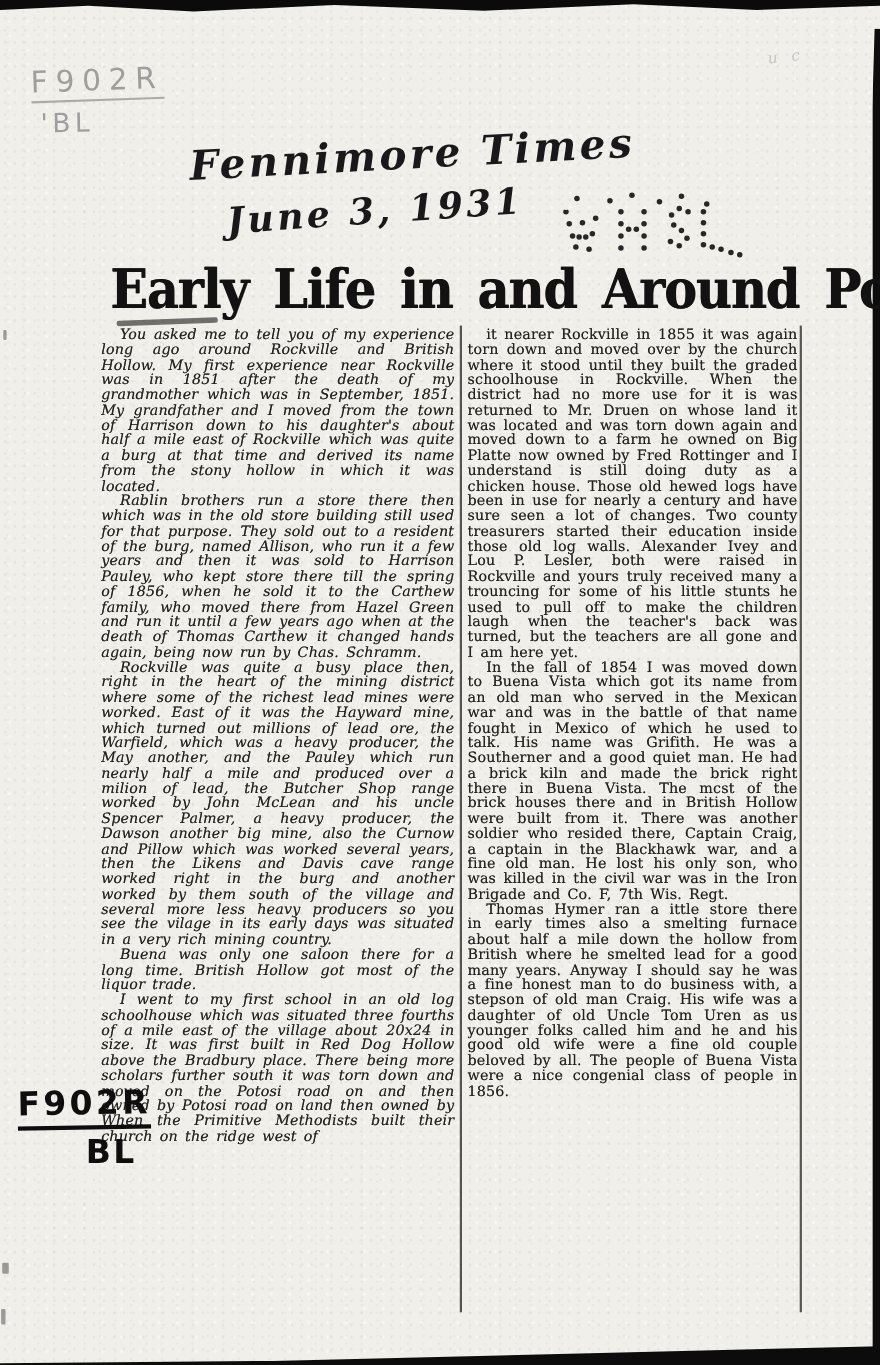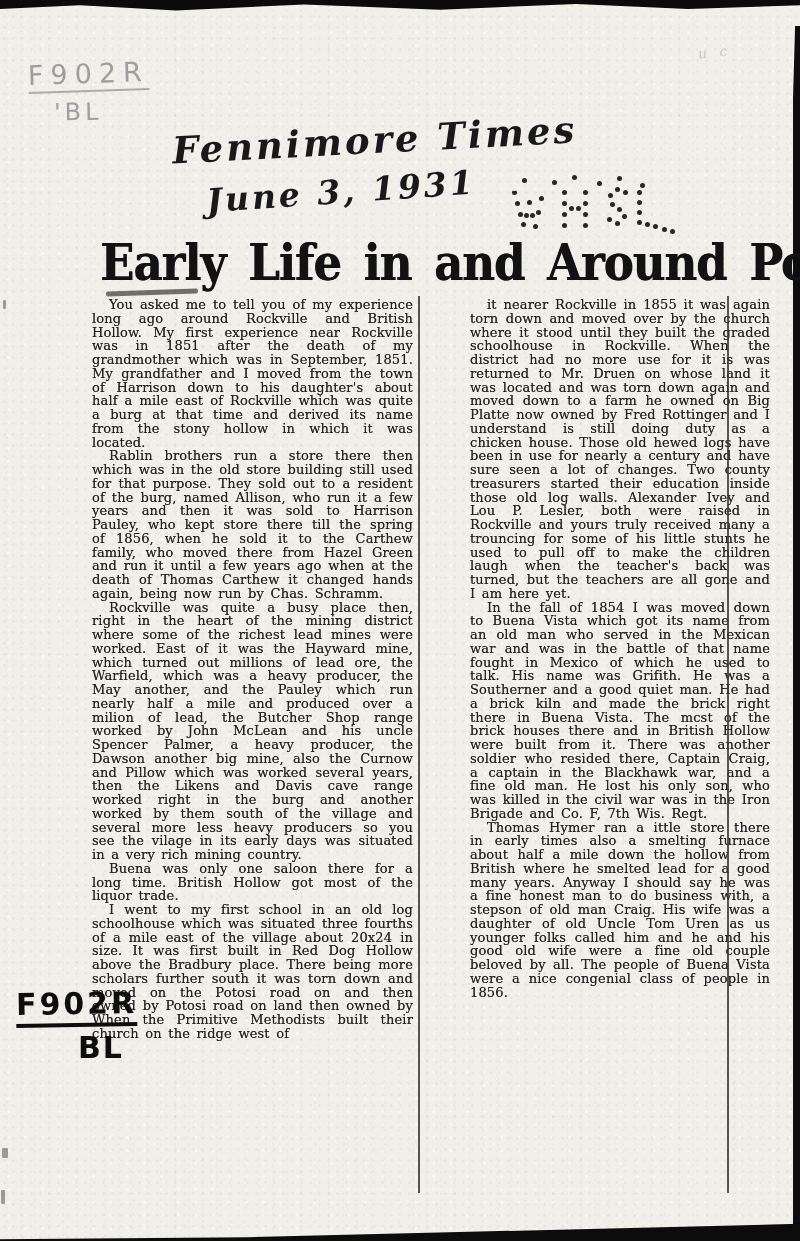--- a/index.html
+++ b/index.html
@@ -17,21 +17,21 @@
   .right-edge{position:absolute; left:793px; top:26px; width:7px; height:1215px; background:#0d0d0d;
         clip-path:polygon(30% 0,100% 0,100% 100%,0 100%,0 6%);}
   .bottom-edge{position:absolute; left:0; top:1220px; width:800px; height:21px;
         background:#0c0c0c; clip-path:polygon(31% 82%,100% 18%,100% 100%,0 100%,0 92%);}
   .speck{position:absolute; background:#555; opacity:.55; border-radius:1px;}
 
   
   .pencil{color:#9e9e9e; font-family:"DejaVu Sans", sans-serif;}
   #pencil-code{position:absolute; left:28px; top:58px; font-size:27px; letter-spacing:7px;
         transform:rotate(-2deg); border-bottom:2px solid #ababab; padding-bottom:1px;}
-  #pencil-sub{position:absolute; left:54px; top:98px; font-size:24px; letter-spacing:4px; transform:rotate(-1deg);}
+  #pencil-sub{position:absolute; left:37px; top:98px; font-size:24px; letter-spacing:4px; transform:rotate(-1deg);}
 
   
   .script{font-family:"DejaVu Serif", serif; font-style:italic; color:#19191b;}
   #hand-source{position:absolute; left:172px; top:118px; font-size:37px; letter-spacing:3px; transform:rotate(-3deg); font-weight:bold;}
   #hand-date{position:absolute; left:206px; top:172px; font-size:33px; letter-spacing:3px; transform:rotate(-4deg); font-weight:bold;}
   #scribble{position:absolute; left:698px; top:44px; font-size:14px; color:#c6c6c6;
         font-family:"DejaVu Serif", serif; font-style:italic; transform:rotate(-6deg); letter-spacing:4px;}
 
   
   #stamp{position:absolute; left:512px; top:186px; width:5px; height:5px; border-radius:50%;
@@ -52,22 +52,22 @@
         white-space:nowrap; letter-spacing:-1px; word-spacing:8px;
         transform:scaleY(1.1); transform-origin:top left;
         text-shadow:0.6px 0 0 #1a1a1a;}
   #headline-smudge{position:absolute; left:106px; top:290px; width:92px; height:5px;
         background:rgba(25,25,25,.6); border-radius:2px; transform:rotate(-2deg);}
 
   
   .col{position:absolute; top:298px; color:#222; font-size:13px; line-height:13.75px;
         text-align:justify; word-spacing:2.2px; letter-spacing:0.15px;
         text-shadow:0 0 0.5px rgba(10,10,10,0.6);}
-  #col-left{left:92px; width:321px;}
-  #col-right{left:425px; width:300px;margin-left:45px;}
+  #col-left{left:92px; width:321px;font-style:italic;}
+  #col-right{left:425px; width:300px;}
   .col-para{margin:0; text-indent:17px;}
   .rule{position:absolute; top:296px; width:2px; height:897px; background:#383838; opacity:.85;}
   #rule-mid{left:418px;}
   #rule-right{left:727px;}
 
   
   .ink-code{position:absolute; font-family:"DejaVu Sans", sans-serif; color:#0e0e0e; font-weight:bold;}
   #ink-top{left:16px; top:986px; font-size:30px; letter-spacing:3px; transform:rotate(-1deg);
         border-bottom:4px solid #0e0e0e; padding-bottom:2px;}
   #ink-sub{left:38px; top:1030px; font-size:30px; letter-spacing:2px;margin-left:40px;}

